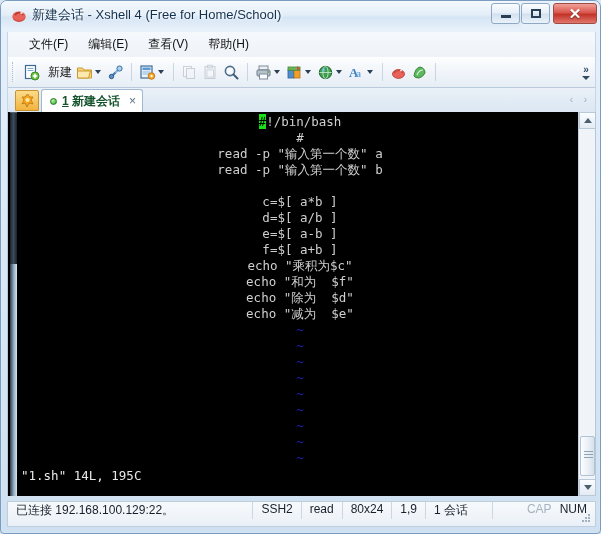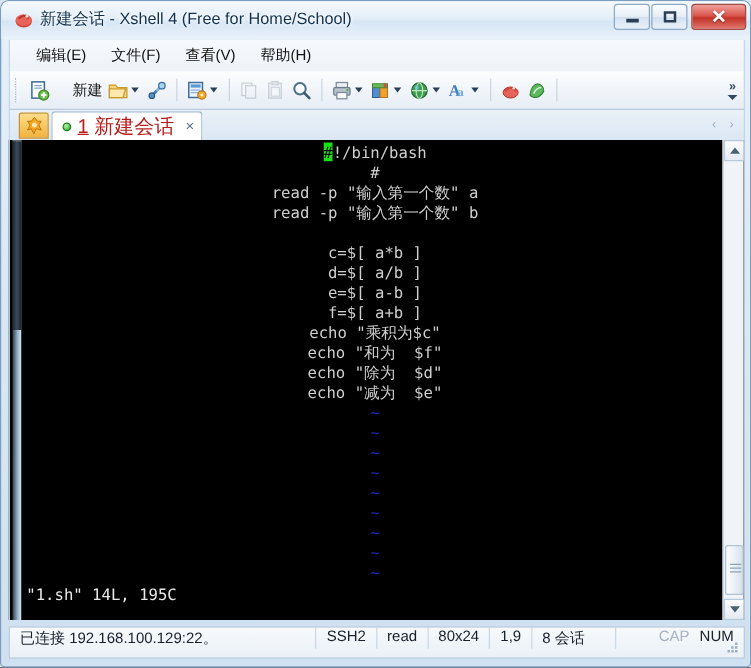--- a/index.html
+++ b/index.html
@@ -20,21 +20,21 @@
     background: linear-gradient(180deg,#e8f1fa 0%, #dbe9f6 40%, #cfe0f0 100%);
     border: 1px solid #7a9cc0;
     border-radius: 7px 7px 4px 4px;
     box-shadow: inset 0 0 1px #ffffff;
   }
 
   
   #titlebar {
     position: absolute;
     left: 0; top: 0;
-    width: 599px; height: 30px;
+    width: 520px; height: 30px;
     border-radius: 6px 6px 0 0;
     background: linear-gradient(180deg,#f4f9fd 0%, #e4eef8 45%, #d6e5f4 55%, #e9f2fb 100%);
   }
   #app-icon {
     position: absolute; left: 9px; top: 6px;
     width: 18px; height: 18px;
   }
   #title-text {
     position: absolute; left: 31px; top: 5px;
     font-size: 13px; color: #12314f;
@@ -96,21 +96,21 @@
   }
   #toolbar .grip {
     width: 3px; height: 20px; margin: 0 6px 0 4px;
     border-left: 1px dotted #a8bdd2;
     border-right: 1px dotted #ffffff;
   }
   .tb-item {
     display: flex; align-items: center; height: 24px;
     padding: 0 2px; cursor: default;
   }
-  .tb-label { font-size: 12px; color: #1a1a1a; margin-left: 18px; white-space: nowrap; }
+  .tb-label { font-size: 12px; color: #1a1a1a; margin-left: 8px; white-space: nowrap; }
   .tb-label.dim { color: #9a9a9a; }
   .tb-sep { width: 1px; height: 18px; background: #c9d6e2; margin: 0 5px; }
   .tb-caret {
     width: 0; height: 0; margin-left: 2px; margin-right: 2px;
     border-left: 3.5px solid transparent;
     border-right: 3.5px solid transparent;
     border-top: 4px solid #2a3f55;
   }
   .ico { width: 17px; height: 17px; position: relative; display:inline-block; }
 
@@ -152,21 +152,21 @@
     display: flex; align-items: center;
     padding: 0 6px 0 8px;
     cursor: pointer;
   }
   #tab-dot {
     width: 7px; height: 7px; border-radius: 50%;
     background: radial-gradient(circle at 35% 30%, #b8f5a0, #2ea32e);
     border: 1px solid #1d7a1d;
     margin-right: 5px;
   }
-  #tab-label { font-size: 16px; font-weight: normal; color: #b91c1c; white-space: nowrap; }
+  #tab-label { font-size: 12px; font-weight: bold; color: #14532d; white-space: nowrap; }
   #tab-label .num { text-decoration: underline; }
   #tab-close {
     margin-left: 9px; font-size: 12px; color: #5c7governor; color:#5c7086;
     cursor: pointer; line-height: 1;
   }
   .tabnav {
     position:absolute; top:6px; font-size:10px; color:#9bb0c6; cursor:default;
   }
   #tabnav-prev { right: 22px; }
   #tabnav-next { right: 8px; }
@@ -306,22 +306,22 @@
         </div>
     </div>
     <div class="winbtn" id="btn-close">
       <div class="winbtn-glyph">
         <span class="close-mark">✕</span>
       </div>
     </div>
   </div>
 
   <div id="menubar">
+    <div class="menu-item">文件(F)</div>
     <div class="menu-item">编辑(E)</div>
-    <div class="menu-item">文件(F)</div>
     <div class="menu-item">查看(V)</div>
     <div class="menu-item">帮助(H)</div>
   </div>
 
   <div id="toolbar">
     <div class="grip"></div>
 
     <div class="tb-item">
       <span class="ico">
         <svg width="17" height="17" viewBox="0 0 17 17">
@@ -534,21 +534,21 @@
     <div class="sb-cell" style="width:262px">已连接 192.168.100.129:22。</div>
     <div class="sb-div"></div>
     <div class="sb-cell">SSH2</div>
     <div class="sb-div"></div>
     <div class="sb-cell">read</div>
     <div class="sb-div"></div>
     <div class="sb-cell">80x24</div>
     <div class="sb-div"></div>
     <div class="sb-cell">1,9</div>
     <div class="sb-div"></div>
-    <div class="sb-cell" style="width:70px">8 会话</div>
+    <div class="sb-cell" style="width:70px">1 会话</div>
     <div class="sb-div"></div>
     <div class="sb-cell sb-dim" style="margin-left:26px">CAP</div>
     <div class="sb-cell" style="padding-left:0">NUM</div>
     <div id="sb-grip">
       <i style="left:8px;top:8px"></i>
         <i style="left:5px;top:8px"></i>
         <i style="left:8px;top:5px"></i>
       <i style="left:2px;top:8px"></i>
         <i style="left:5px;top:5px"></i>
         <i style="left:8px;top:2px"></i>

